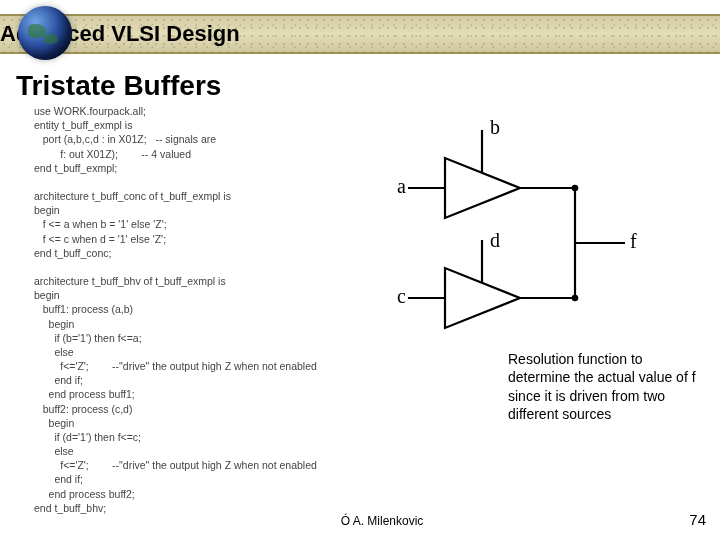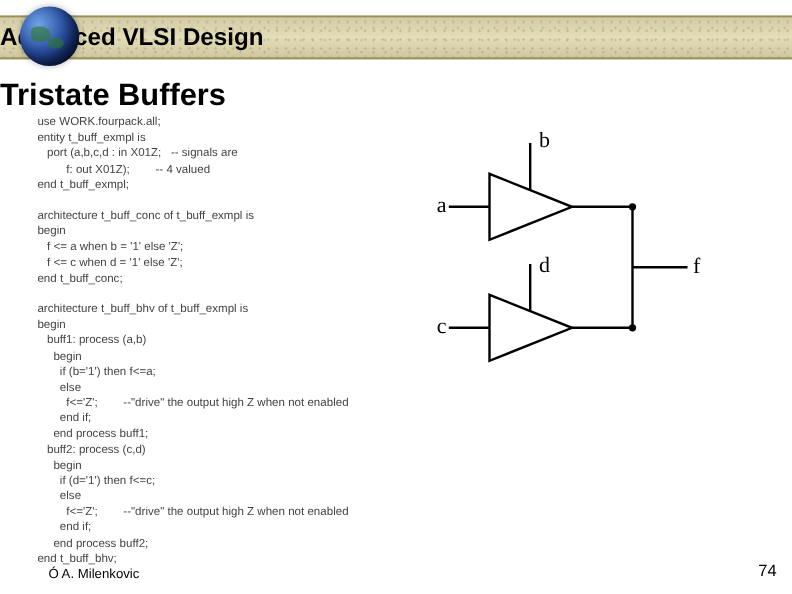--- a/index.html
+++ b/index.html
@@ -32,41 +32,41 @@
     background: radial-gradient(circle at 32% 30%, #6fa3e6 0%, #2a4fa0 45%, #0a1d54 80%, #04102e 100%);
     box-shadow: 0 0 6px rgba(0,0,0,0.3), inset -6px -6px 10px rgba(0,0,0,0.45);
   }
   .globe::after {
     content:""; position:absolute; left:10px; top:18px; width:18px; height:14px;
     background: #2d7a2d; border-radius: 40% 60% 55% 45%; opacity:0.6;
     box-shadow: 14px 8px 0 -2px #2d7a2d;
   }
 
   .slide-title {
-    position: absolute; left: 0; top: 70px;
+    position: absolute; left: 16px; top: 70px;
     font-size: 28px; font-weight: bold; color: #000;
   }
 
   .code-block {
     position: absolute; left: 34px; top: 104px; width: 380px;
     font-family: "Arial", sans-serif; font-size: 10.5px; line-height: 1.35; color: #444;
     white-space: pre;
   }
 
   .schematic {
     position: absolute; left: 390px; top: 120px; width: 260px; height: 235px;
   }
 
   .annotation {
     position: absolute; left: 508px; top: 350px; width: 195px;
     font-family: Arial, sans-serif; font-size: 14px; line-height: 1.32; color: #000;
   }
 
   .footer-author {
-    position: absolute; left: 0; right: 0; bottom: 12px; 
+    position: absolute; left: 0; right: 0; bottom: 12px; text-align: center;
     font-size: 12px; color: #000; padding-left: 44px;
   }
   .footer-pagenum {
     position: absolute; right: 14px; bottom: 12px;
     font-size: 15px; color: #000;
   }
 </style>
 </head>
 <body>
 
@@ -137,17 +137,18 @@
     <circle cx="185" cy="68" r="3.3" fill="#000"></circle>
     <circle cx="185" cy="178" r="3.3" fill="#000"></circle>
 
     <text x="7" y="73" font-family="Times New Roman, serif" font-size="20" fill="#000">a</text>
     <text x="100" y="14" font-family="Times New Roman, serif" font-size="20" fill="#000">b</text>
     <text x="7" y="183" font-family="Times New Roman, serif" font-size="20" fill="#000">c</text>
     <text x="100" y="127" font-family="Times New Roman, serif" font-size="20" fill="#000">d</text>
     <text x="240" y="128" font-family="Times New Roman, serif" font-size="20" fill="#000">f</text>
   </svg>
 
+  <div class="annotation">Resolution function to determine the actual value of f since it is driven from two different sources</div>
 
   <div class="footer-author">Ó  A. Milenkovic</div>
   <div class="footer-pagenum">74</div>
 
 </div>
 
 </body></html>

